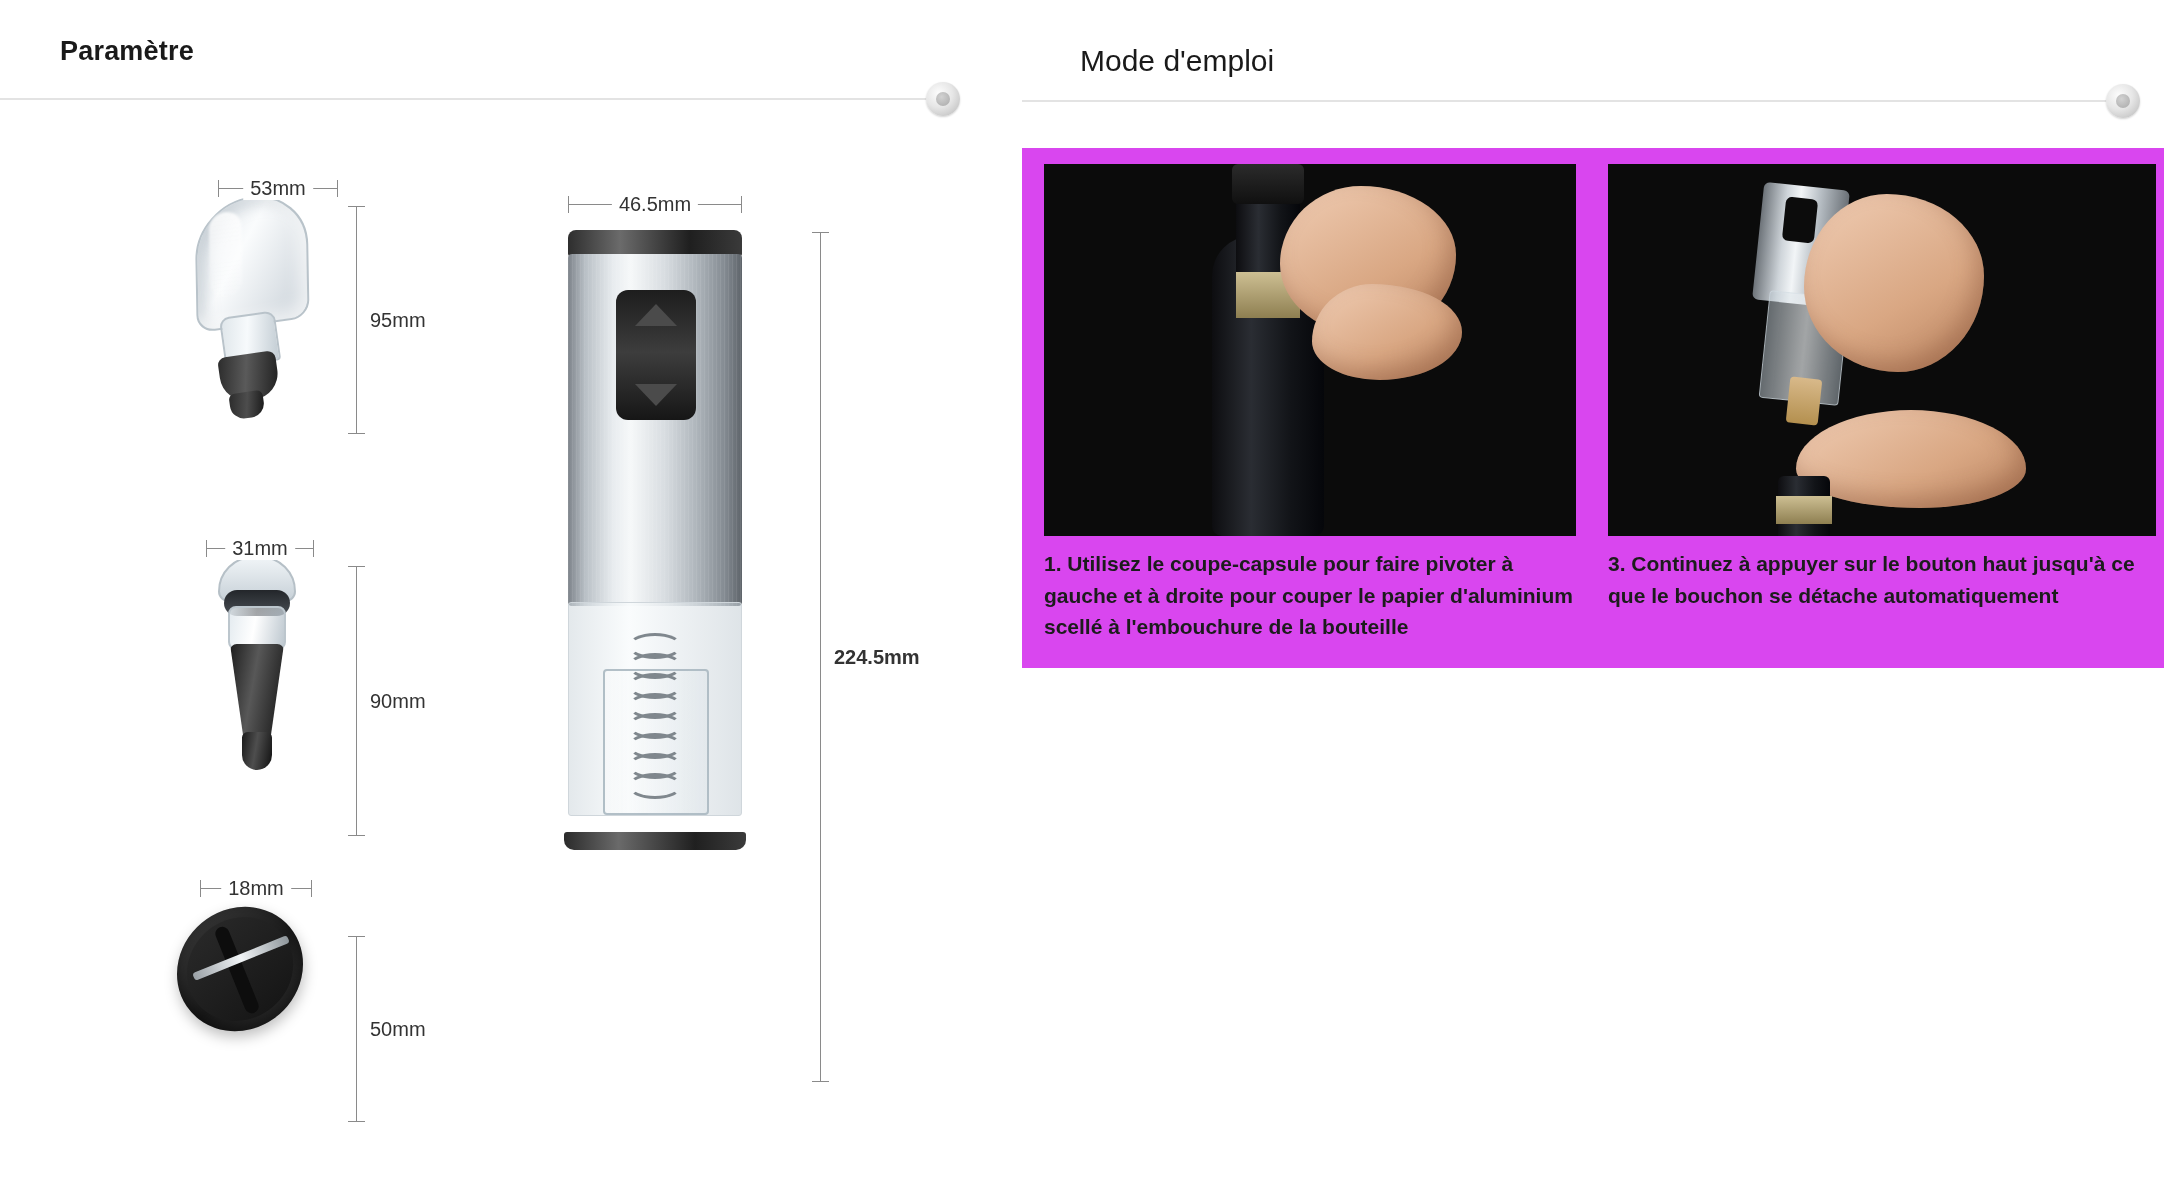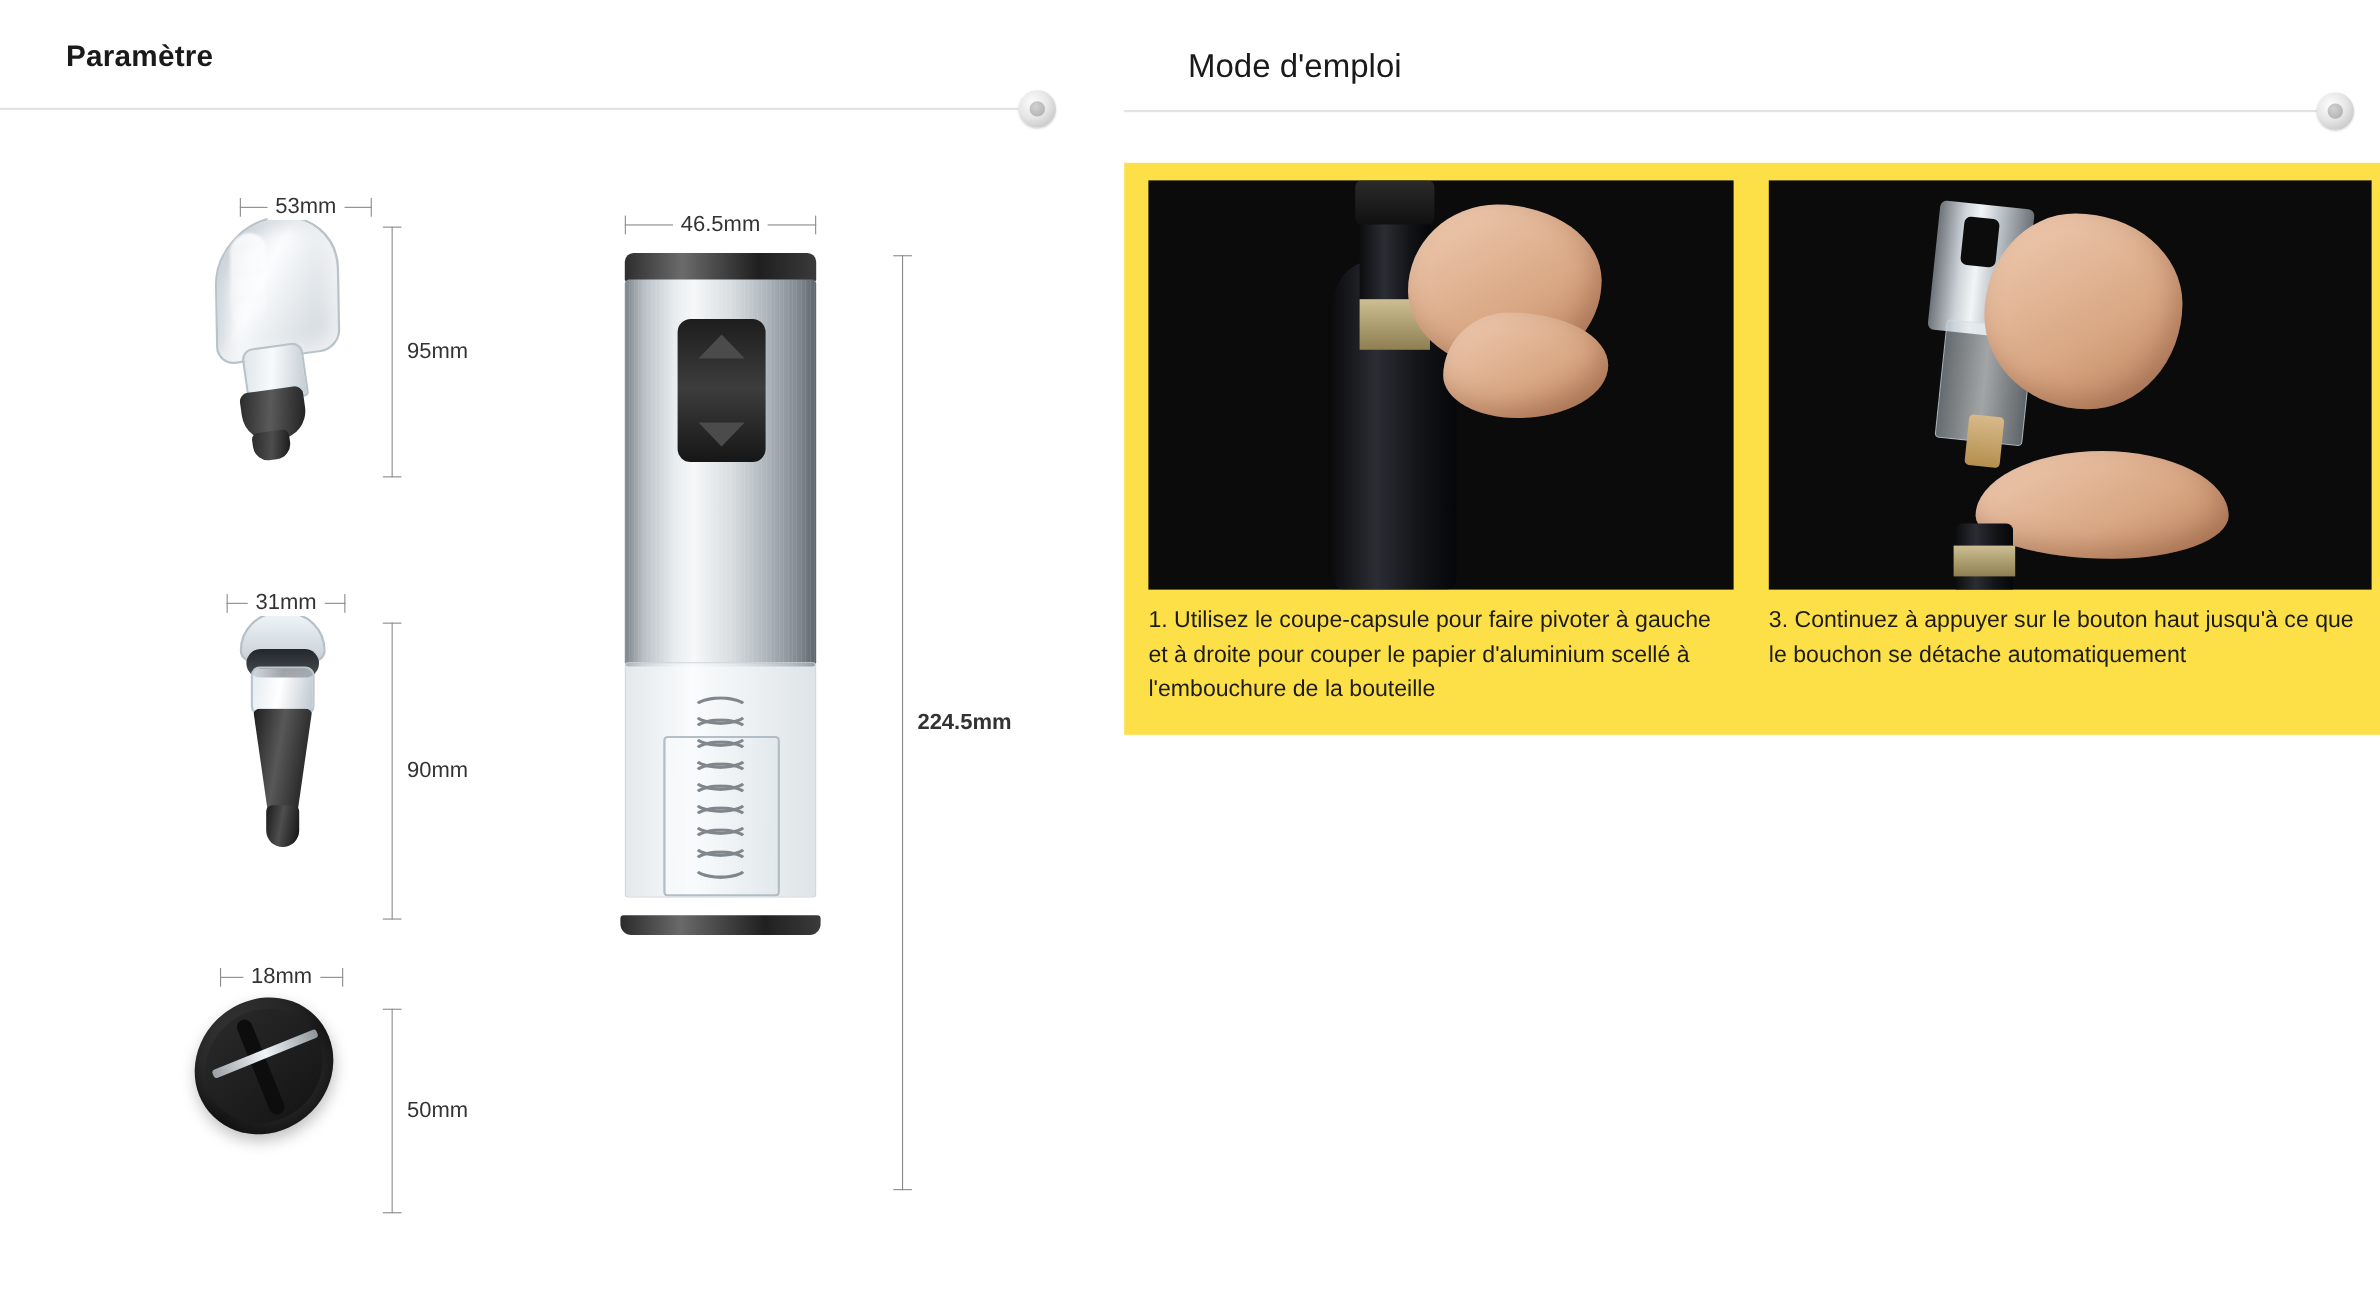--- a/index.html
+++ b/index.html
@@ -220,21 +220,21 @@
   }
 
   .steps {
     position: absolute; left: 0px; top: 148px;
     width: 1142px; height: 1046px;
     display: grid;
     grid-template-columns: 578px 564px;
     grid-template-rows: 520px 520px;
   }
   .step { position: relative; }
-  .step.shaded { background: #fde047; }
+  .step.shaded { background: #d946ef; font-weight: bold; }
   .photo {
     position: absolute; left: 22px; top: 16px; right: 24px; height: 372px;
     background: #0b0b0b; overflow: hidden;
   }
   .step.s2 .photo, .step.s4 .photo { left: 8px; right: 8px; }
   .cap {
     position: absolute; left: 22px; right: 24px; top: 400px;
     font-size: 21px; line-height: 1.5; color: #1c1c1c;
   }
   .step.s2 .cap, .step.s4 .cap { left: 8px; right: 12px; }
@@ -328,21 +328,21 @@
       <div class="cutter"></div>
       <div class="cutter-notch"></div>
       <div class="cutter-blade"></div>
     </div>
     <div class="hcal" style="left:200px; top:880px; width:112px;">
       <div class="bar"></div>
         <div class="tickL"></div>
         <div class="tickR"></div>
       <div class="lbl">18mm</div>
     </div>
-    <div class="vcal" style="left:348px; top:917px; height:186px;">
+    <div class="vcal" style="left:348px; top:936px; height:186px;">
       <div class="bar"></div>
         <div class="tickT"></div>
         <div class="tickB"></div>
       <div class="lbl">50mm</div>
     </div>
 
     <div class="opener">
       <div class="op-top"></div>
       <div class="op-shell"></div>
       <div class="op-btnpad">

